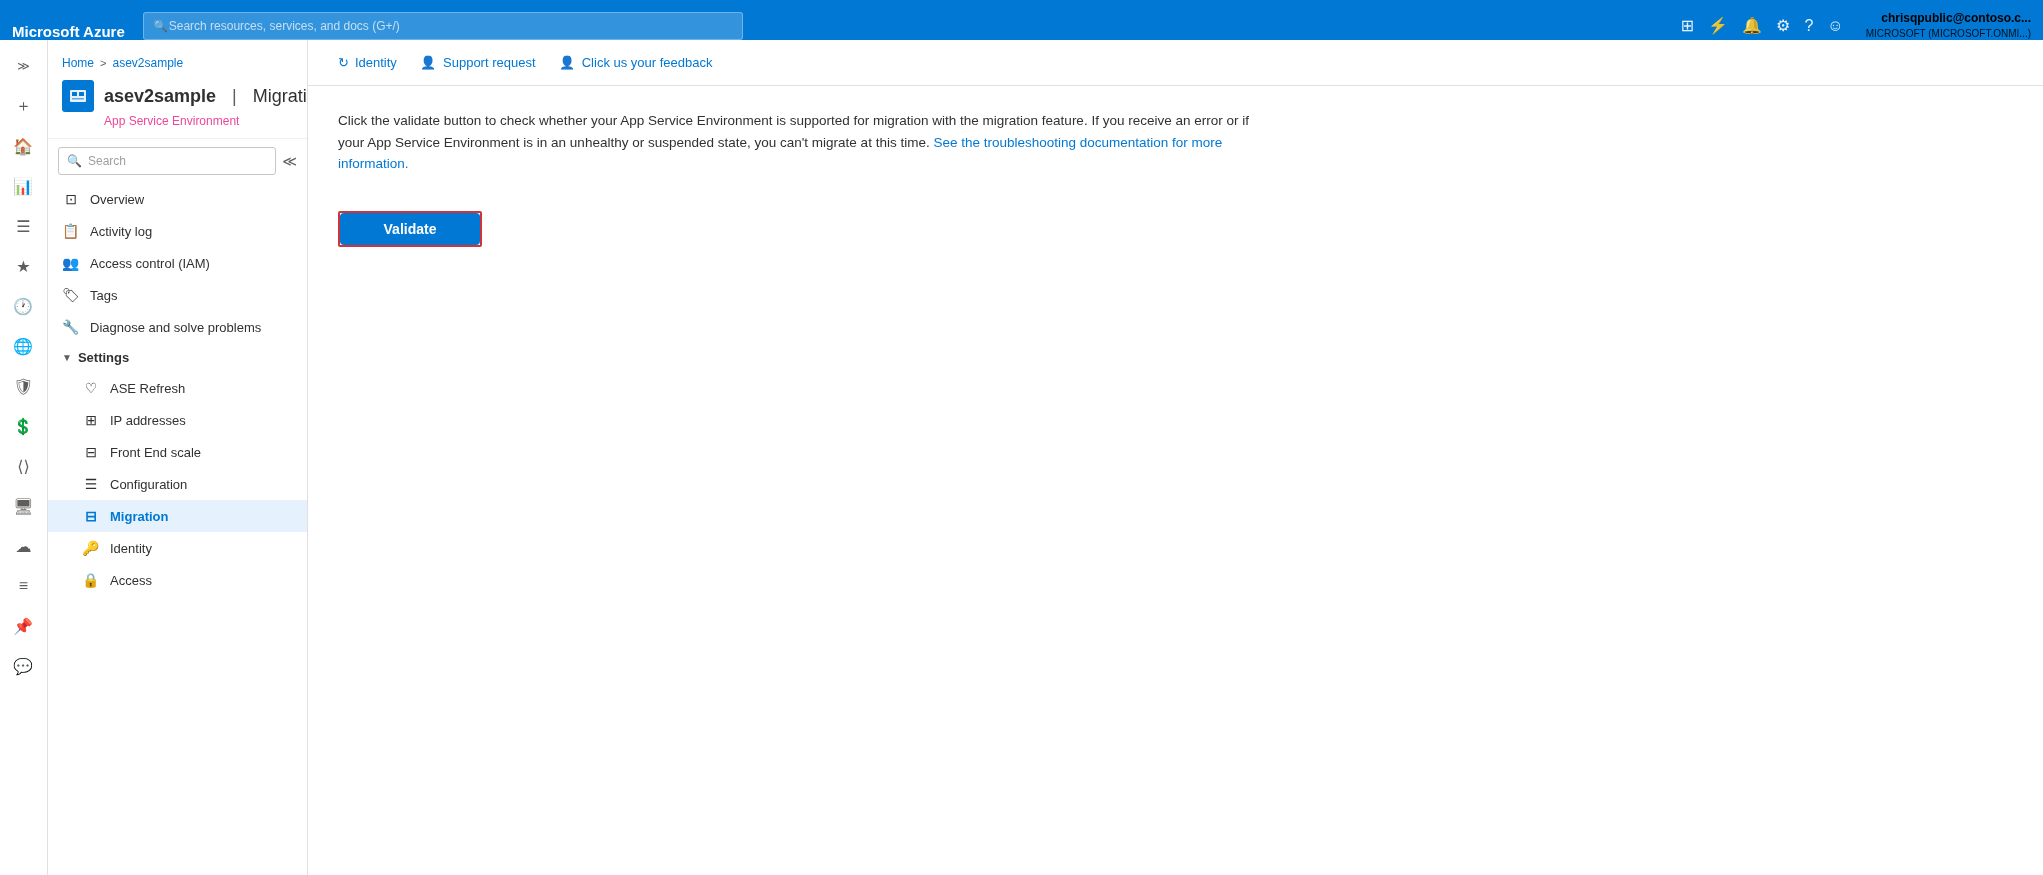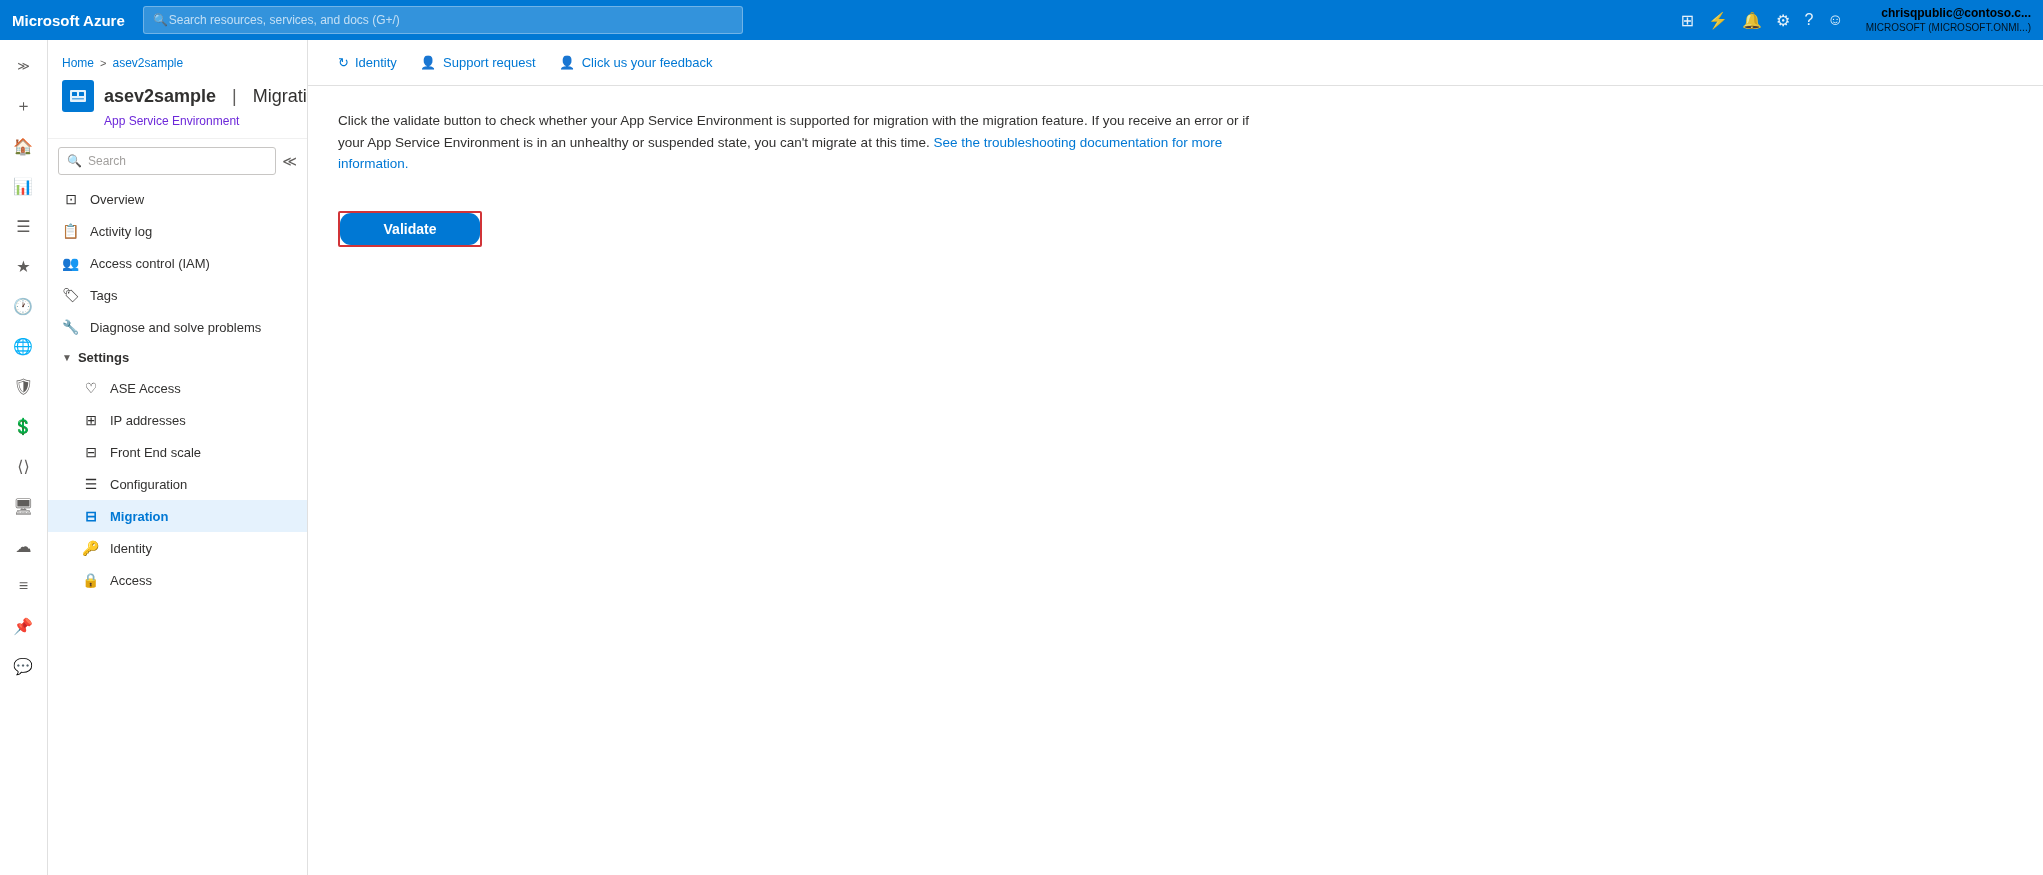--- a/index.html
+++ b/index.html
@@ -1,19 +1,19 @@
 <!DOCTYPE html>
 <html><head>
   <meta charset="utf-8">
   <style>
     * { margin: 0; padding: 0; box-sizing: border-box; }
     body { font-family: 'Segoe UI', Arial, sans-serif; font-size: 13px; background: #f3f2f1; display: flex; flex-direction: column; height: 100vh; overflow: hidden; }
 
     
-    .topbar { background: #0078d4; color: white; height: 40px; display: flex; align-items: center; padding: 8px 12px; gap: 10px; flex-shrink: 0; }
+    .topbar { background: #0078d4; color: white; height: 40px; display: flex; align-items: flex-end; padding: 0 12px; gap: 10px; flex-shrink: 0; }
     .topbar-logo { font-size: 15px; font-weight: 600; white-space: nowrap; margin-right: 8px; }
     .topbar-search { flex: 1; max-width: 600px; background: rgba(255,255,255,0.2); border: 1px solid rgba(255,255,255,0.3); border-radius: 3px; height: 28px; display: flex; align-items: center; padding: 0 10px; color: rgba(255,255,255,0.85); font-size: 13px; cursor: text; }
     .topbar-search span { color: rgba(255,255,255,0.7); font-size: 12px; }
     .topbar-icons { margin-left: auto; display: flex; align-items: center; gap: 14px; }
     .topbar-icon { color: white; font-size: 16px; cursor: pointer; opacity: 0.9; }
     .topbar-user { font-size: 12px; color: #000000; text-align: right; line-height: 1.3; margin-left: 8px; }
     .topbar-user .name { font-weight: 600; font-size: 12px; }
     .topbar-user .tenant { font-size: 10px; opacity: 0.85; }
 
     
@@ -32,21 +32,21 @@
     .resource-header { padding: 16px 14px 10px 14px; border-bottom: 1px solid #f0f0f0; }
     .breadcrumb { display: flex; align-items: center; gap: 6px; font-size: 12px; color: #0078d4; margin-bottom: 10px; }
     .breadcrumb a { color: #0078d4; text-decoration: none; cursor: pointer; }
     .breadcrumb-sep { color: #605e5c; font-size: 11px; }
     .resource-title-row { display: flex; align-items: center; gap: 10px; margin-bottom: 2px; }
     .resource-icon { width: 32px; height: 32px; background: #0078d4; border-radius: 3px; display: flex; align-items: center; justify-content: center; flex-shrink: 0; }
     .resource-icon svg { fill: white; }
     .resource-name { font-size: 18px; font-weight: 600; color: #323130; }
     .resource-pipe { color: #605e5c; font-size: 18px; margin: 0 6px; }
     .resource-section { font-size: 18px; font-weight: 400; color: #323130; }
-    .resource-subtitle { font-size: 12px; color: #6d28d9; margin-left: 42px; margin-top: 2px; }
+    .resource-subtitle { font-size: 12px; color: #ec4899; margin-left: 42px; margin-top: 2px; }
 
     
     .nav-search-row { padding: 8px 10px; display: flex; align-items: center; gap: 6px; }
     .nav-search { flex: 1; border: 1px solid #c8c6c4; border-radius: 3px; height: 28px; display: flex; align-items: center; padding: 0 8px; gap: 6px; cursor: text; }
     .nav-search span { color: #a19f9d; font-size: 12px; }
     .nav-collapse { color: #605e5c; cursor: pointer; font-size: 14px; }
 
     
     .nav-items { flex: 1; overflow-y: auto; }
     .nav-item { display: flex; align-items: center; gap: 10px; padding: 7px 14px; cursor: pointer; color: #323130; font-size: 13px; }
@@ -63,21 +63,21 @@
     .content-toolbar { display: flex; align-items: center; gap: 4px; padding: 10px 20px; border-bottom: 1px solid #e0e0e0; }
     .toolbar-btn { display: flex; align-items: center; gap: 6px; padding: 5px 10px; border: none; background: transparent; color: #0078d4; font-size: 13px; cursor: pointer; border-radius: 3px; }
 
     
     .content-body { padding: 24px 30px; flex: 1; }
     .description-text { font-size: 13.5px; color: #323130; line-height: 1.6; max-width: 920px; margin-bottom: 36px; }
     .description-link { color: #0078d4; text-decoration: none; cursor: pointer; }
 
     
     .validate-wrapper { border: 2px solid #d13438; display: inline-block; border-radius: 2px; }
-    .validate-btn { background: #0078d4; color: white; border: none; padding: 8px 40px; font-size: 14px; font-weight: 600; cursor: pointer; border-radius: 11px; min-width: 140px; }
+    .validate-btn { background: #0078d4; color: white; border: none; padding: 8px 40px; font-size: 14px; font-weight: 600; cursor: pointer; border-radius: 4px; min-width: 140px; }
 
     
     ::-webkit-scrollbar { width: 6px; }
     ::-webkit-scrollbar-track { background: #f1f1f1; }
     ::-webkit-scrollbar-thumb { background: #c8c6c4; border-radius: 3px; }
   </style>
 </head>
 <body>
 
 <div class="topbar">
@@ -175,21 +175,21 @@
         <span class="nav-item-icon">🔧</span>
         <span>Diagnose and solve problems</span>
       </div>
 
       <div class="nav-section-header">
         <span class="chevron">▼</span>
         <span>Settings</span>
       </div>
       <div class="nav-sub-item">
         <span class="nav-item-icon">♡</span>
-        <span>ASE Access</span>
+        <span>ASE Refresh</span>
       </div>
       <div class="nav-sub-item">
         <span class="nav-item-icon">⊞</span>
         <span>IP addresses</span>
       </div>
       <div class="nav-sub-item">
         <span class="nav-item-icon">⊟</span>
         <span>Front End scale</span>
       </div>
       <div class="nav-sub-item">

